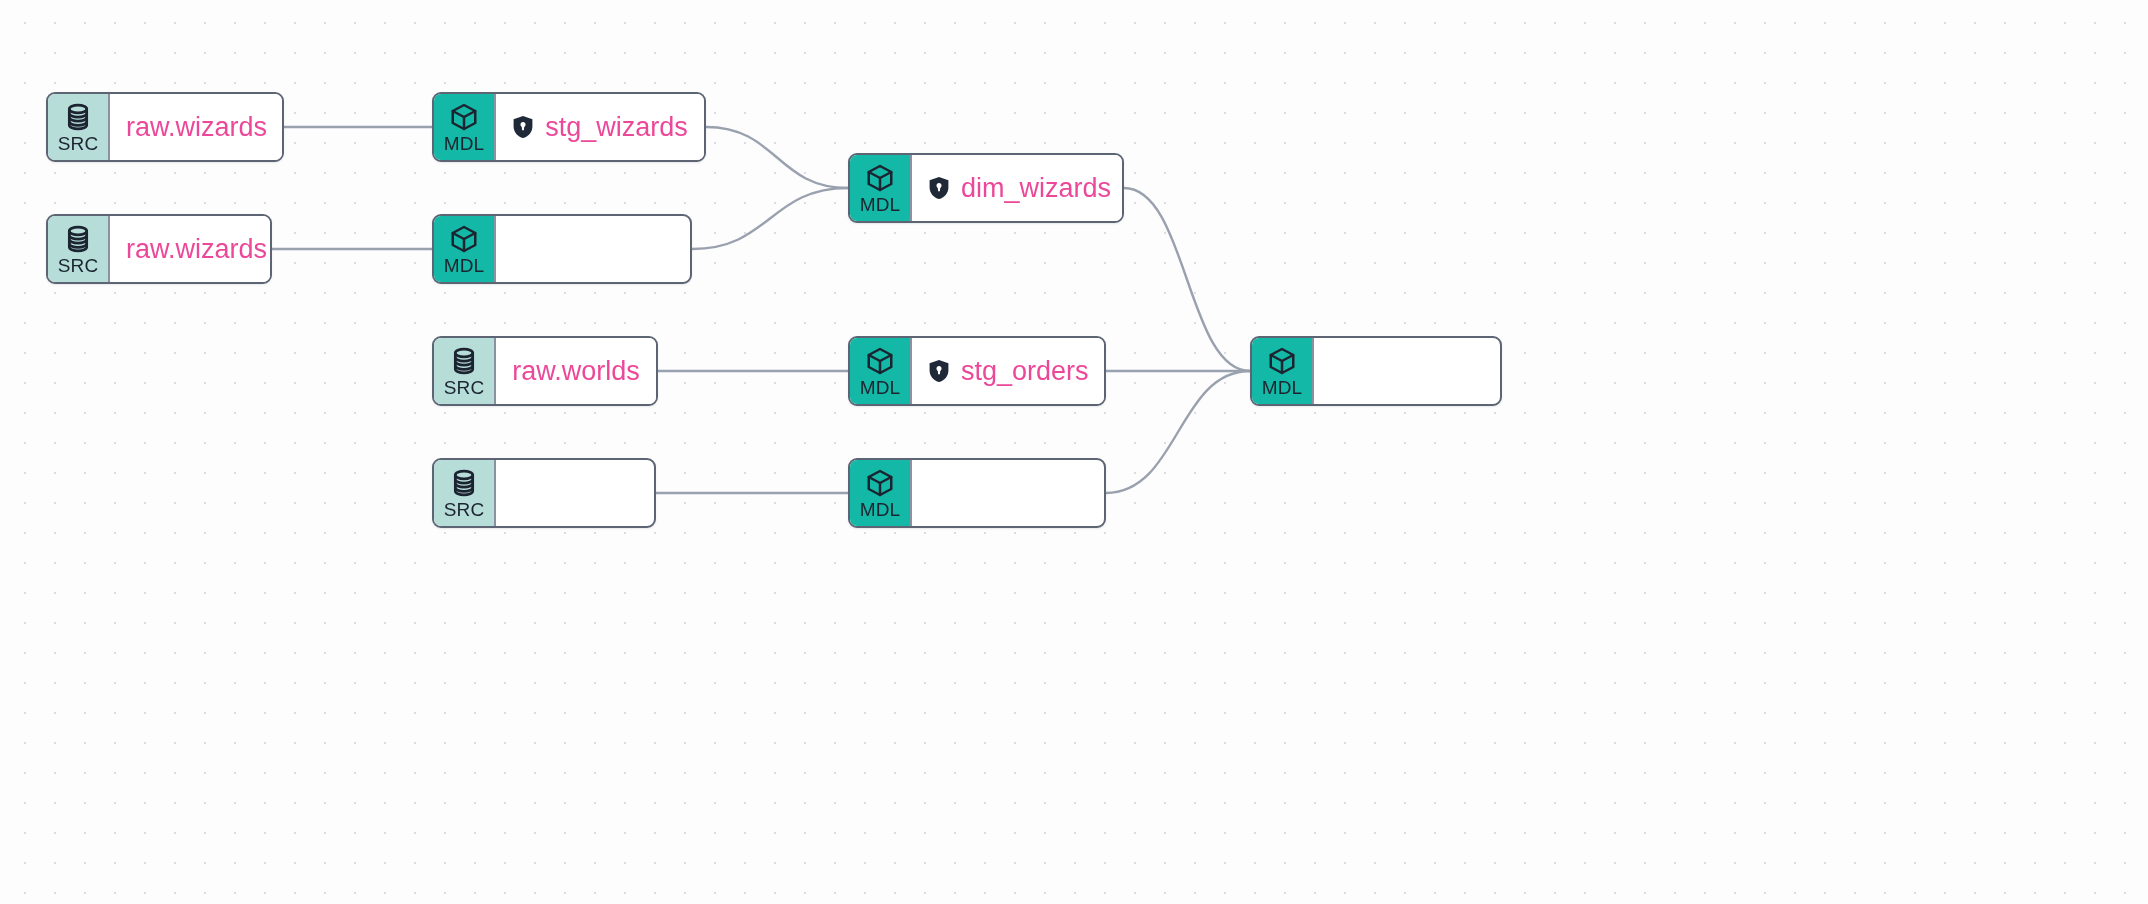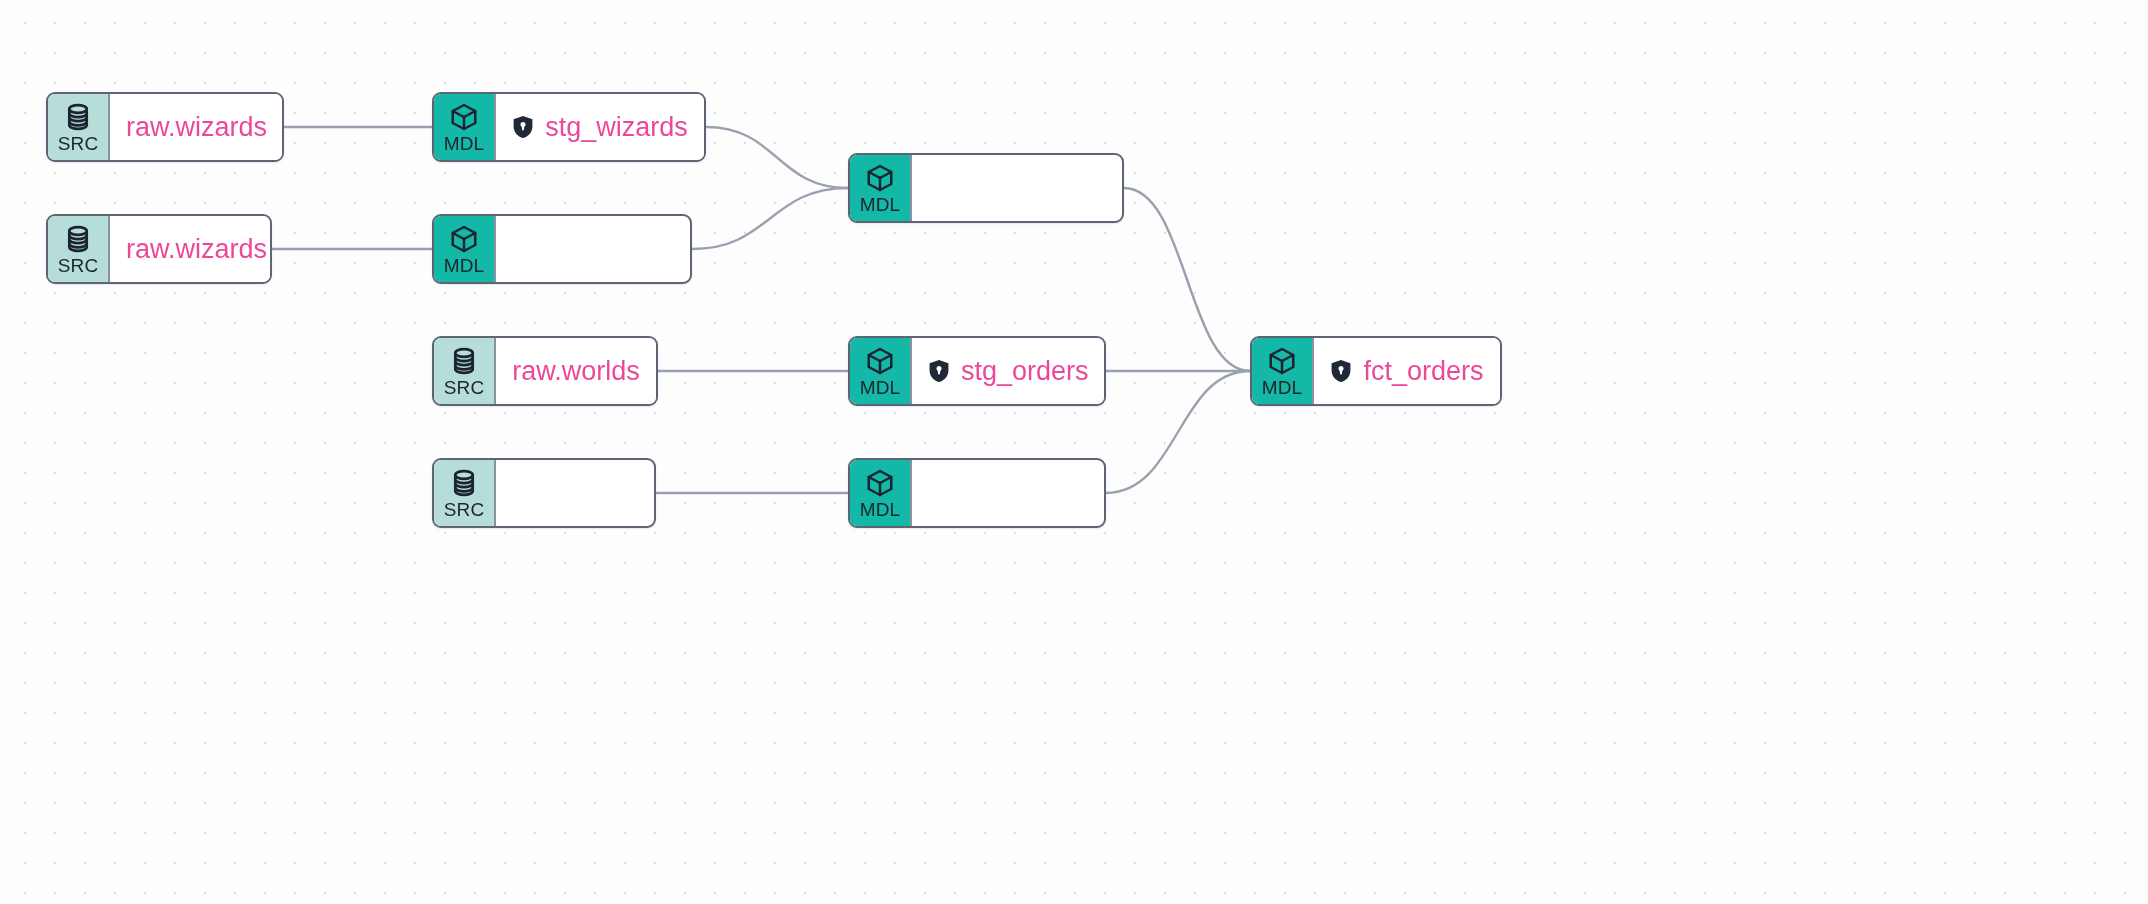--- a/index.html
+++ b/index.html
@@ -224,34 +224,34 @@
       </div>
       <div class="node" style="left: 848px; top: 153px; width: 276px; height: 70px;">
         <div class="badge mdl">
           <span class="badge-icon"><svg viewBox="0 0 24 24" fill="none" stroke="#1b2430" stroke-width="2.0" stroke-linecap="round" stroke-linejoin="round">
               <path d="M12 2.4 L21 7.2 V16.8 L12 21.6 L3 16.8 V7.2 Z"></path>
               <path d="M3 7.2 L12 12 L21 7.2"></path>
               <path d="M12 12 V21.6"></path>
             </svg></span>
           <span class="badge-label">MDL</span>
         </div>
-      </div>
-      <div class="node" style="left: 1250px; top: 336px; width: 252px; height: 70px;">
-        <div class="badge mdl">
-          <span class="badge-icon"><svg viewBox="0 0 24 24" fill="none" stroke="#1b2430" stroke-width="2.0" stroke-linecap="round" stroke-linejoin="round">
-              <path d="M12 2.4 L21 7.2 V16.8 L12 21.6 L3 16.8 V7.2 Z"></path>
-              <path d="M3 7.2 L12 12 L21 7.2"></path>
-              <path d="M12 12 V21.6"></path>
-            </svg></span>
-          <span class="badge-label">MDL</span>
-        </div>
         <div class="node-body">
           <span class="shield-icon"><svg viewBox="0 0 22 24" xmlns="http://www.w3.org/2000/svg">
               <path d="M11 0.9 L20.4 4.2 V11.4 C20.4 17.2 16.3 21.5 11 23.1 C5.7 21.5 1.6 17.2 1.6 11.4 V4.2 Z" fill="#1f2937"></path>
               <circle cx="11" cy="9.6" r="2.5" fill="#ffffff"></circle>
               <path d="M9.6 9.9 L12.4 9.9 L11.9 15.2 L10.1 15.2 Z" fill="#ffffff"></path>
             </svg></span>
-          <span class="node-label">fct_orders</span>
+          <span class="node-label">dim_wizards</span>
+        </div>
+      </div>
+      <div class="node" style="left: 1250px; top: 336px; width: 252px; height: 70px;">
+        <div class="badge mdl">
+          <span class="badge-icon"><svg viewBox="0 0 24 24" fill="none" stroke="#1b2430" stroke-width="2.0" stroke-linecap="round" stroke-linejoin="round">
+              <path d="M12 2.4 L21 7.2 V16.8 L12 21.6 L3 16.8 V7.2 Z"></path>
+              <path d="M3 7.2 L12 12 L21 7.2"></path>
+              <path d="M12 12 V21.6"></path>
+            </svg></span>
+          <span class="badge-label">MDL</span>
         </div>
       </div>
     </div>
 
 </div>
 
 </body></html>

